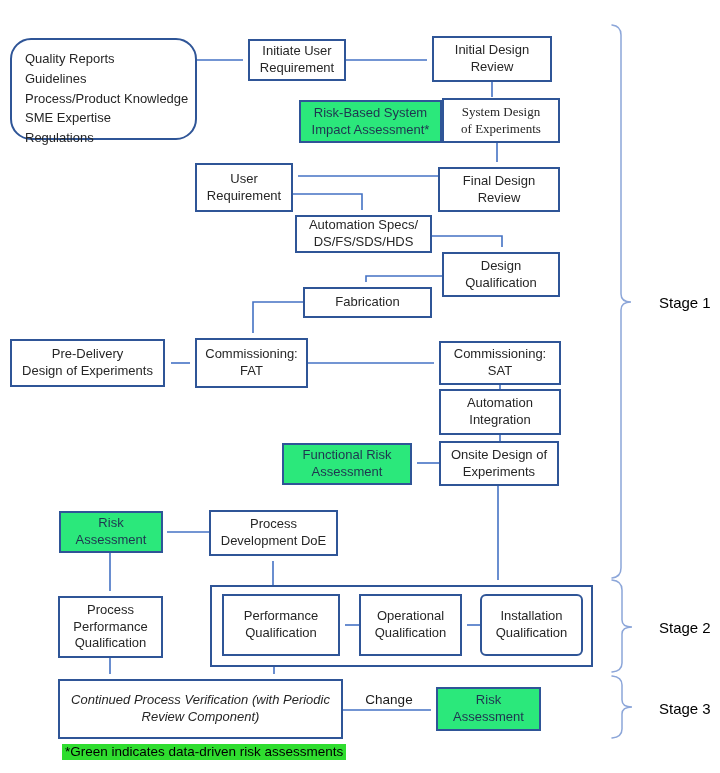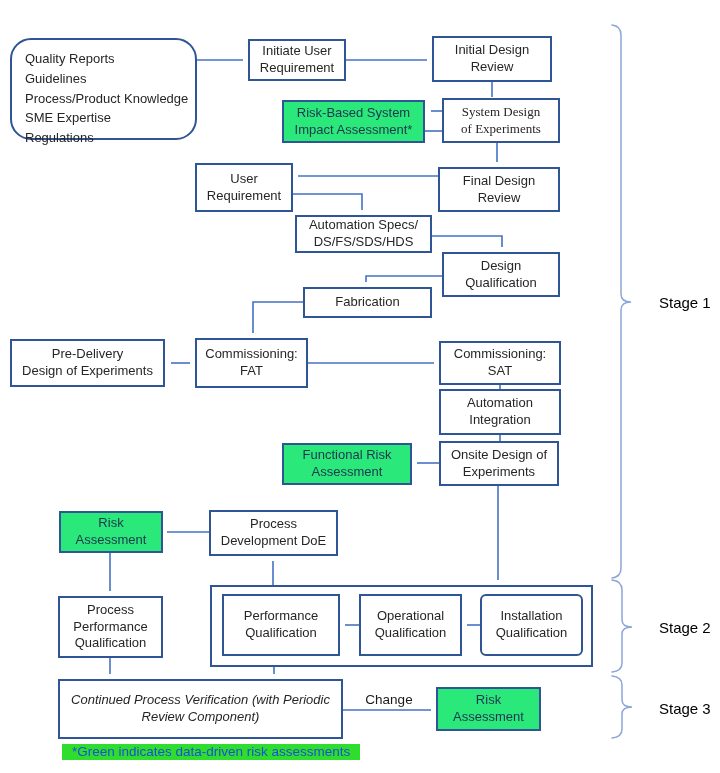--- a/index.html
+++ b/index.html
@@ -20,22 +20,22 @@
     justify-content:flex-start;align-items:flex-start;text-align:left;
     padding:9px 6px 6px 13px;line-height:1.52;border-radius:21px;
   }
   .stage-label{
     position:absolute;font-size:15px;color:#000;white-space:nowrap;
   }
   .change-label{
     position:absolute;font-size:13.5px;color:#1a1a1a;text-align:center;
   }
   .footnote{
-    position:absolute;font-size:13.5px;color:#1d4ed8;
-    background:var(--highlight,#2fdd2f);padding:0 10px;line-height:1.15;
+    position:absolute;font-size:13.5px;color:#000000;
+    background:var(--highlight,#2fdd2f);padding:0 3px;line-height:1.15;
     white-space:nowrap;
   }
   svg.wires{position:absolute;left:0;top:0;pointer-events:none;}
   svg.wires path{fill:none;}
   .wire{stroke:var(--line,#4472c4);stroke-width:1.6;}
   .brace{stroke:var(--brace,#8ca6d9);stroke-width:1.5;stroke-linecap:round;}
 </style>
 </head>
 <body>
 
@@ -89,21 +89,21 @@
 
 <div class="node left" style="left: 10px; top: 38px; width: 187px; height: 102px;">Quality Reports
 Guidelines
 Process/Product Knowledge
 SME Expertise
 Regulations</div>
     <div class="node" style="left: 248px; top: 39px; width: 98px; height: 42px;">Initiate User
 Requirement</div>
     <div class="node" style="left: 432px; top: 36px; width: 120px; height: 46px;">Initial Design
 Review</div>
-    <div class="node green" style="left: 282px; top: 100px; width: 143px; height: 43px;">Risk-Based System
+    <div class="node green" style="left: 299px; top: 100px; width: 143px; height: 43px;">Risk-Based System
 Impact Assessment*</div>
     <div class="node" style="left: 442px; top: 98px; width: 118px; height: 45px; font-family: Liberation Serif, serif;">System Design
 of Experiments</div>
     <div class="node" style="left: 195px; top: 163px; width: 98px; height: 49px;">User
 Requirement</div>
     <div class="node" style="left: 438px; top: 167px; width: 122px; height: 45px;">Final Design
 Review</div>
     <div class="node" style="left: 295px; top: 215px; width: 137px; height: 38px;">Automation Specs/
 DS/FS/SDS/HDS</div>
     <div class="node" style="left: 442px; top: 252px; width: 118px; height: 45px;">Design

